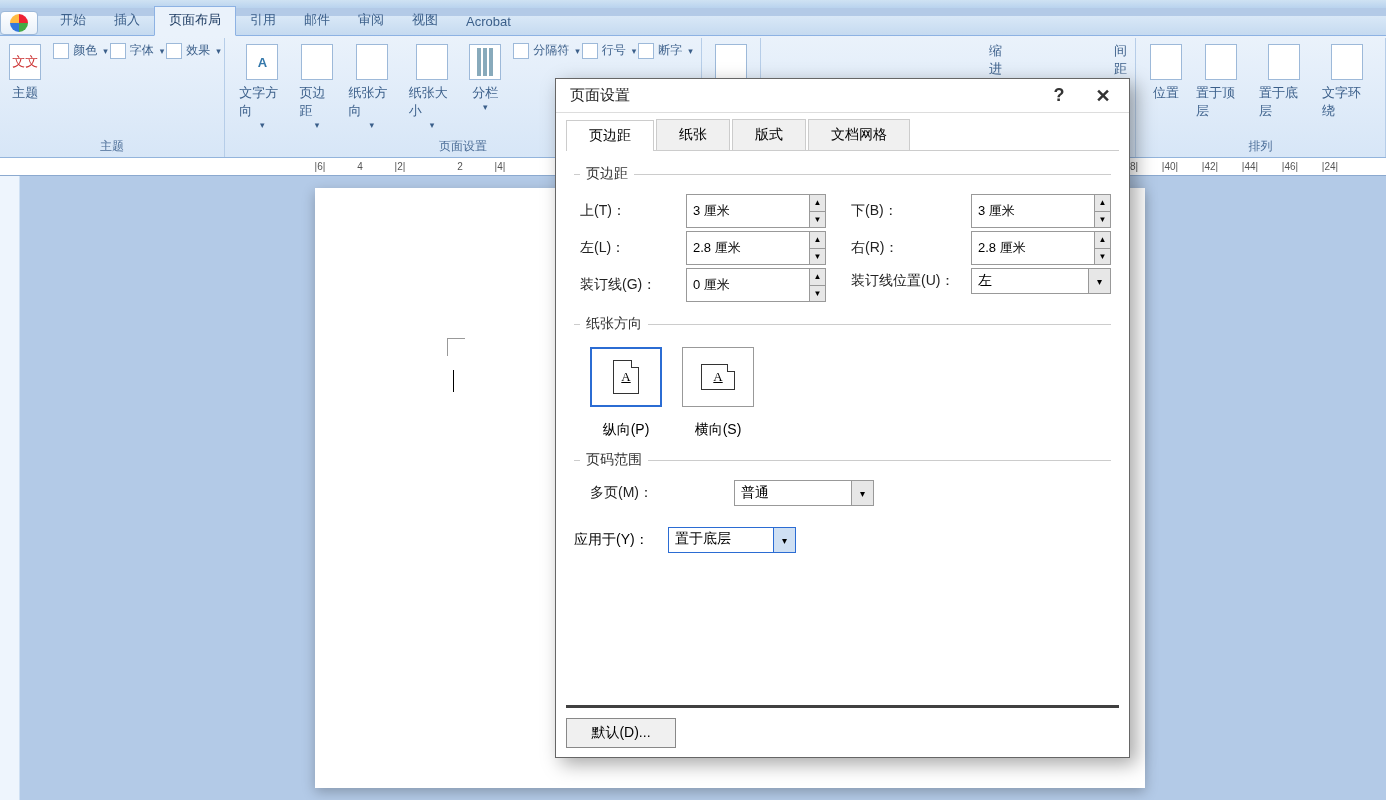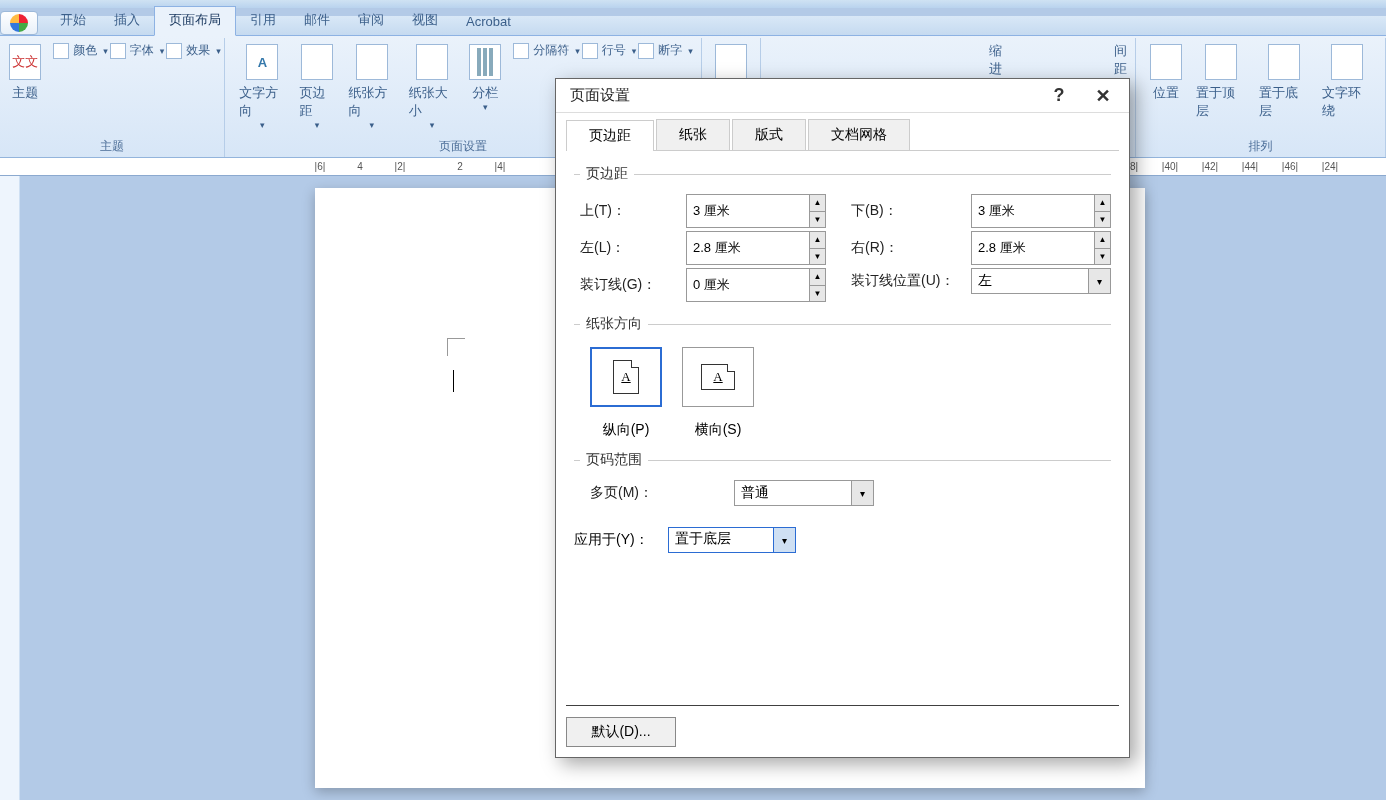--- a/index.html
+++ b/index.html
@@ -170,21 +170,21 @@
   .preview-box .ln{height:4px;background:#333;margin-bottom:5px;}
   .preview-box .ln.short{width:60%;}
   
   .applyrow{display:flex;align-items:center;margin-top:18px;position:relative;}
   .applyrow label{width:94px;}
   .applycombo{border:1px solid #2b6cd3;height:26px;width:128px;display:flex;}
   .applycombo .val{flex:1;padding:2px 6px;}
   .applycombo .dd{width:22px;background:#cfe0f3;border-left:1px solid #2b6cd3;display:flex;align-items:center;justify-content:center;font-size:10px;}
   
   .dlg-footer{
-    height:52px;border-top:1px solid #404040;margin:0 10px;
+    height:52px;border-top:3px solid #404040;margin:0 10px;
     display:flex;align-items:center;justify-content:space-between;
   }
   .btn{height:30px;min-width:110px;border:1px solid #888;background:#f0f0f0;display:flex;align-items:center;justify-content:center;padding:0 14px;}
   .btn.primary{border:2px solid #2b6cd3;}
   .chev{font-size:9px;}
 </style>
 </head>
 <body>
 
 <div class="titlebar"></div>

